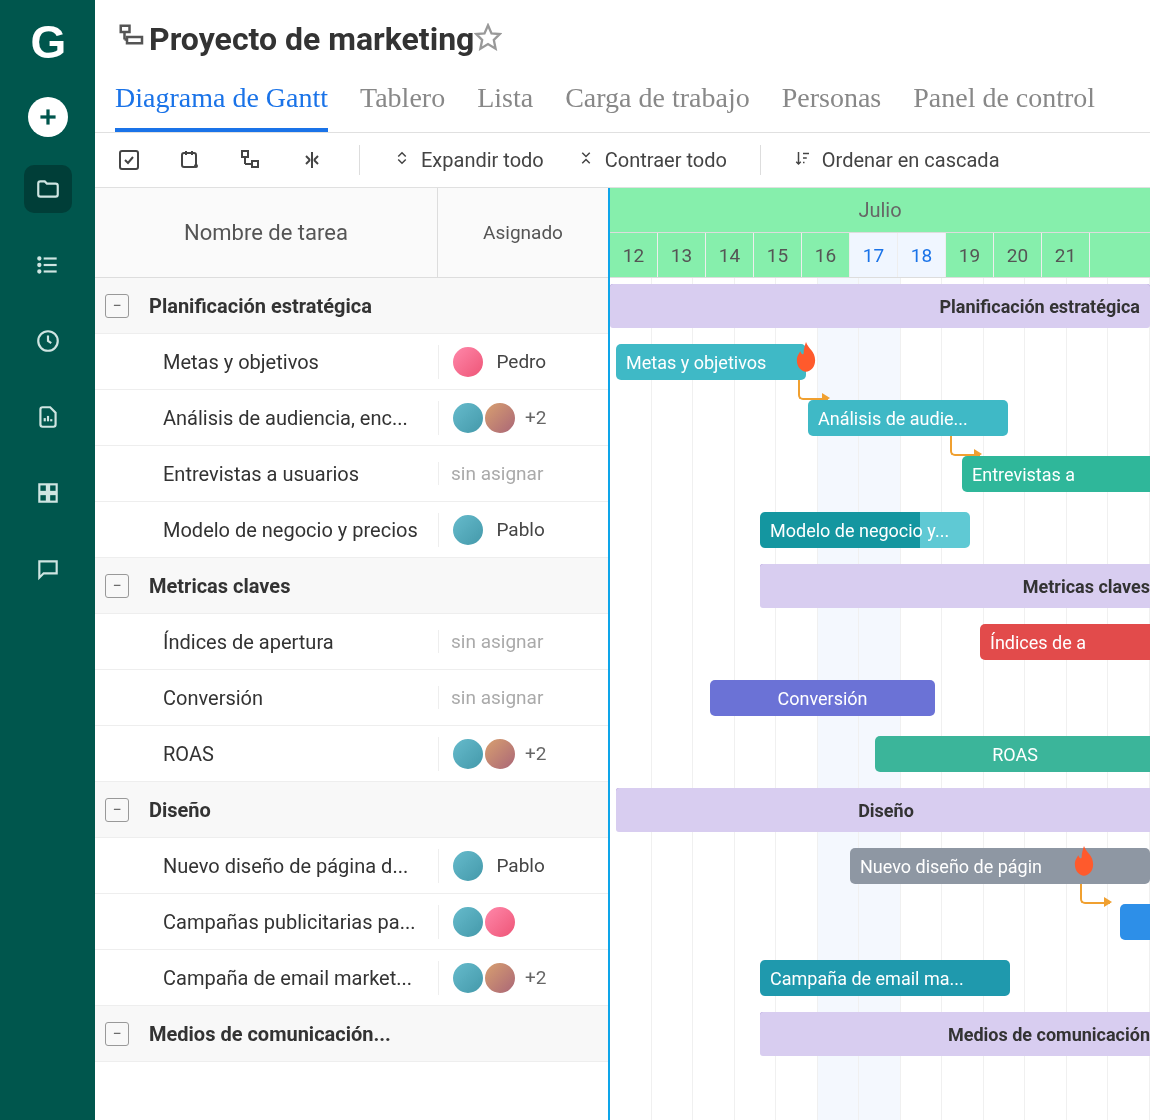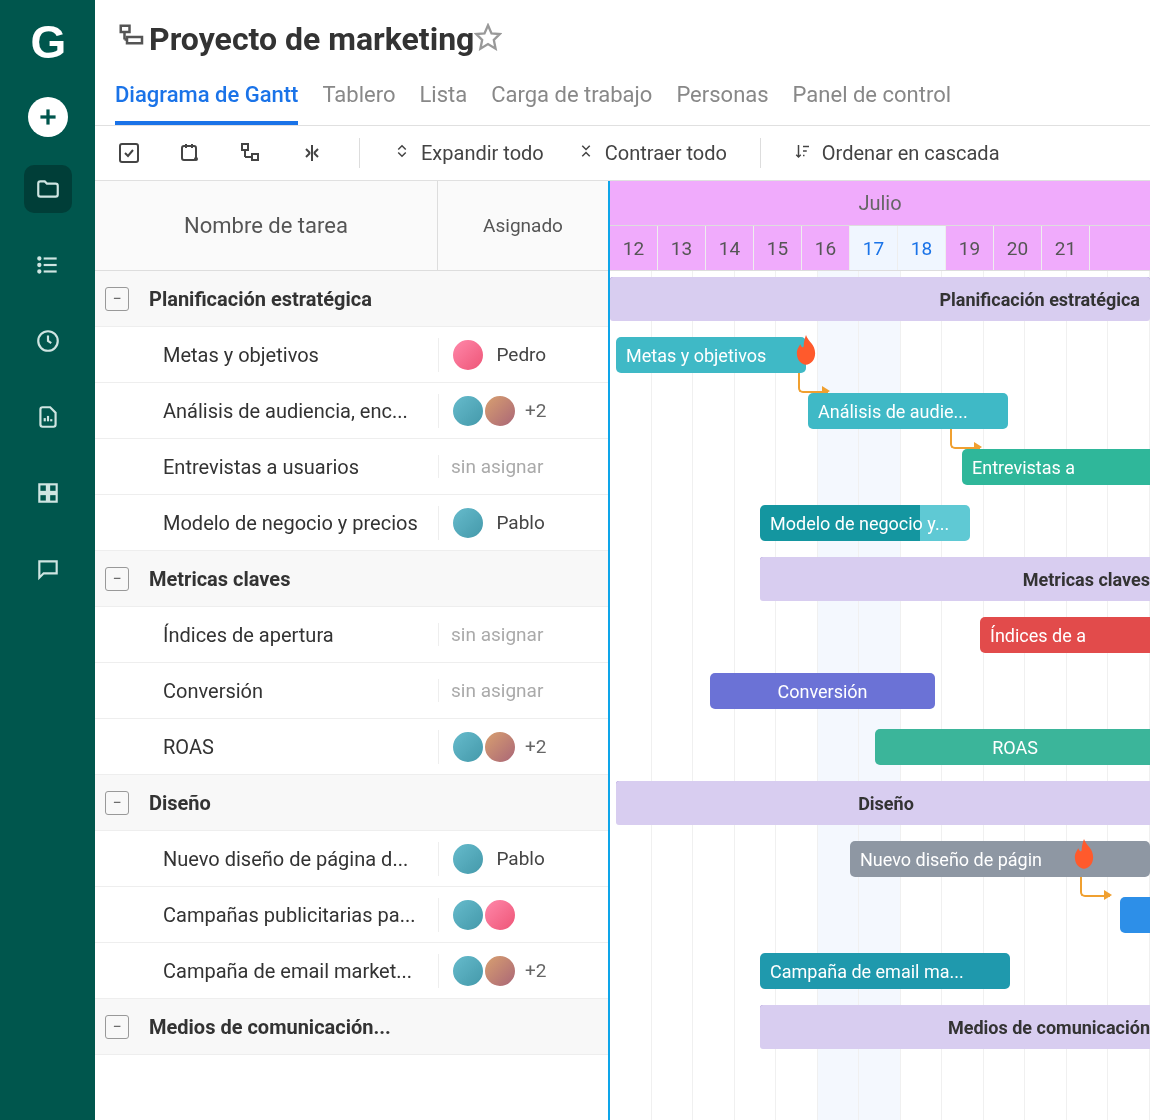--- a/index.html
+++ b/index.html
@@ -18,42 +18,42 @@
 
 .main { flex: 1; display: flex; flex-direction: column; }
 
 
 .header { padding: 20px 0 0 20px; border-bottom: 1px solid #e0e0e0; }
 .title-row { display: flex; align-items: center; margin-bottom: 18px; }
 .hier-icon { color: #555; }
 .project-title { font-size: 32px; font-weight: 700; color: #333; }
 .star-icon { color: #999; }
 
-.tabs { display: flex; gap: 24px; font-size: 22px; }
+.tabs { display: flex; gap: 32px; font-size: 28px; font-family: Liberation Serif, serif; }
 .tab { color: #888; padding: 6px 0 14px 0; cursor: pointer; }
 .tab.active { color: #1a73e8; border-bottom: 4px solid #1a73e8; font-weight: 500; }
 
 
 .toolbar { display: flex; align-items: center; gap: 33px; padding: 12px 20px; border-bottom: 1px solid #e0e0e0; font-size: 20px; color: #444; }
 .tb-icon { width: 28px; height: 28px; color: #444; cursor: pointer; display: flex; align-items: center; justify-content: center; }
 .tb-icon svg { width: 24px; height: 24px; }
 .tb-action { display: flex; align-items: center; gap: 10px; cursor: pointer; }
 .tb-sep { width: 1px; height: 30px; background: #ddd; }
 
 
 .grid { flex: 1; display: flex; position: relative; overflow: hidden; }
 .left-pane { width: 515px; border-right: 2px solid #0ea5e9; display: flex; flex-direction: column; }
 .right-pane { flex: 1; position: relative; overflow: hidden; }
 
 
 .col-headers { height: 90px; display: flex; border-bottom: 1px solid #ddd; background: #fafafa; }
 .ch-task { flex: 1; display: flex; align-items: center; justify-content: center; font-size: 22px; color: #555; border-right: 1px solid #ddd; }
 .ch-assignee { width: 170px; display: flex; align-items: center; justify-content: center; font-size: 19px; color: #555; }
 
-.timeline-header { height: 90px; border-bottom: 1px solid #ddd; display: flex; flex-direction: column; background: #f0abfc; }
+.timeline-header { height: 90px; border-bottom: 1px solid #ddd; display: flex; flex-direction: column; background: #86efac; }
 .month-row { height: 45px; display: flex; align-items: center; justify-content: center; font-size: 20px; color: #666; border-bottom: 1px solid #ddd; }
 .days-row { flex: 1; display: flex; }
 .day-cell { width: 48px; display: flex; align-items: center; justify-content: center; border-right: 1px solid #eee; font-size: 19px; color: #555; }
 .day-cell.today-range { color: #1a73e8; background: #f0f6ff; }
 
 
 .rows { flex: 1; }
 .row { height: 56px; display: flex; align-items: center; border-bottom: 1px solid #eee; }
 .row.group { background: #f8f8f8; }
 .row .toggle { width: 24px; height: 24px; border: 1px solid #999; border-radius: 3px; margin: 0 12px 0 10px; display: flex; align-items: center; justify-content: center; font-size: 16px; color: #666; cursor: pointer; line-height: 1; }

